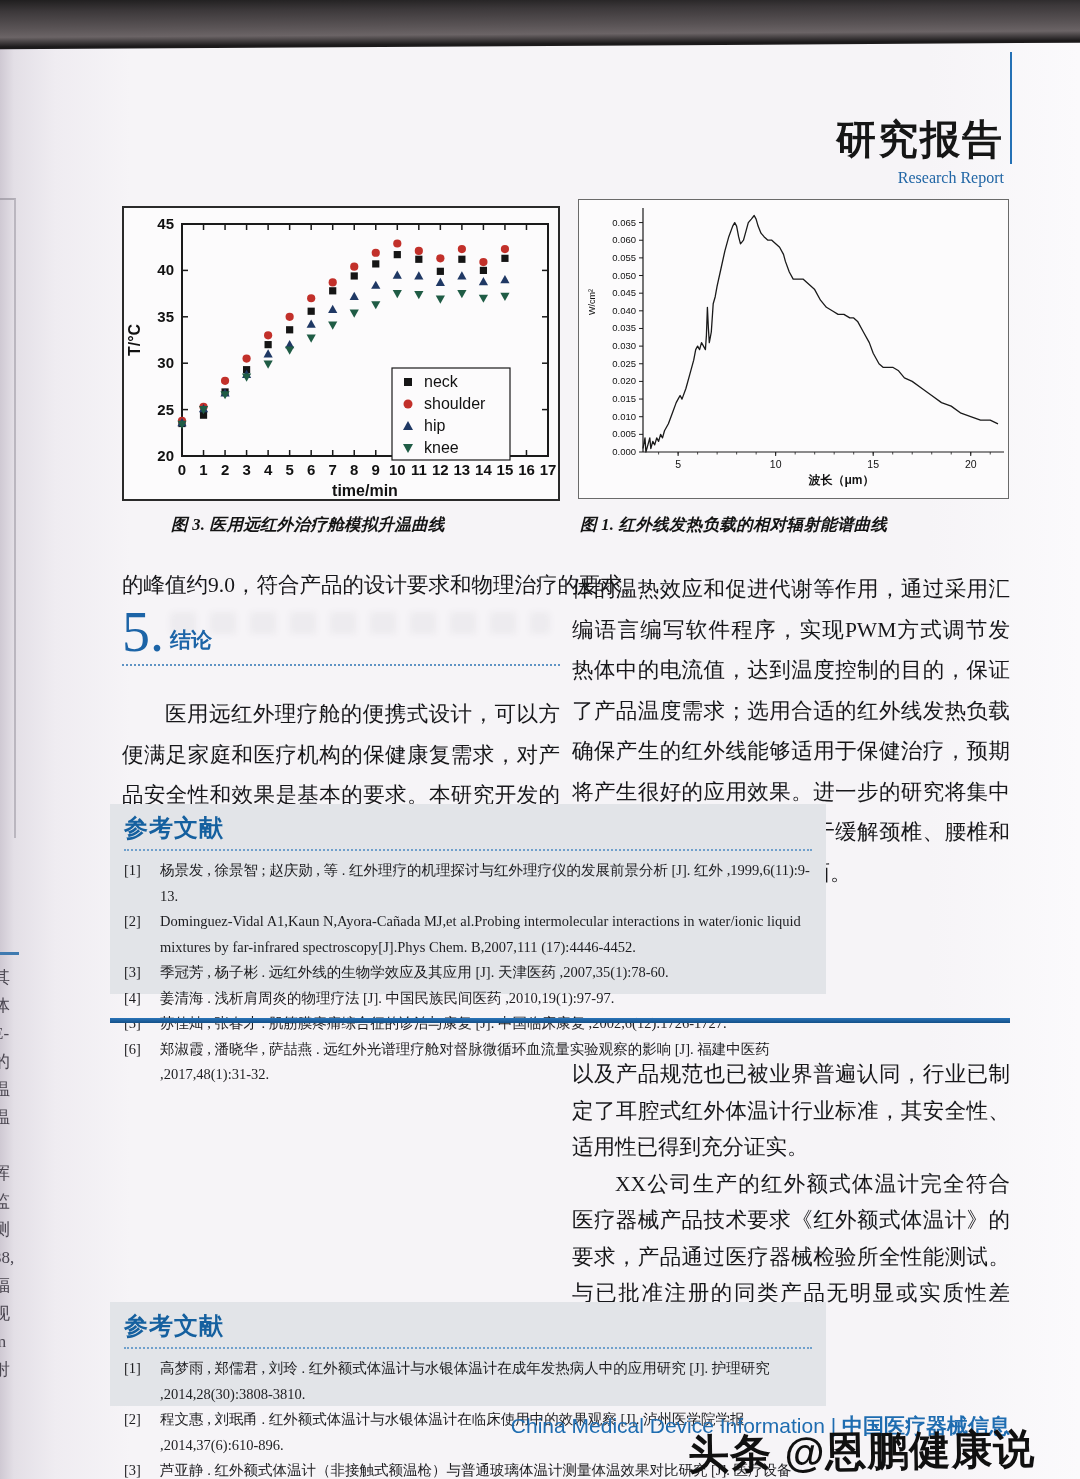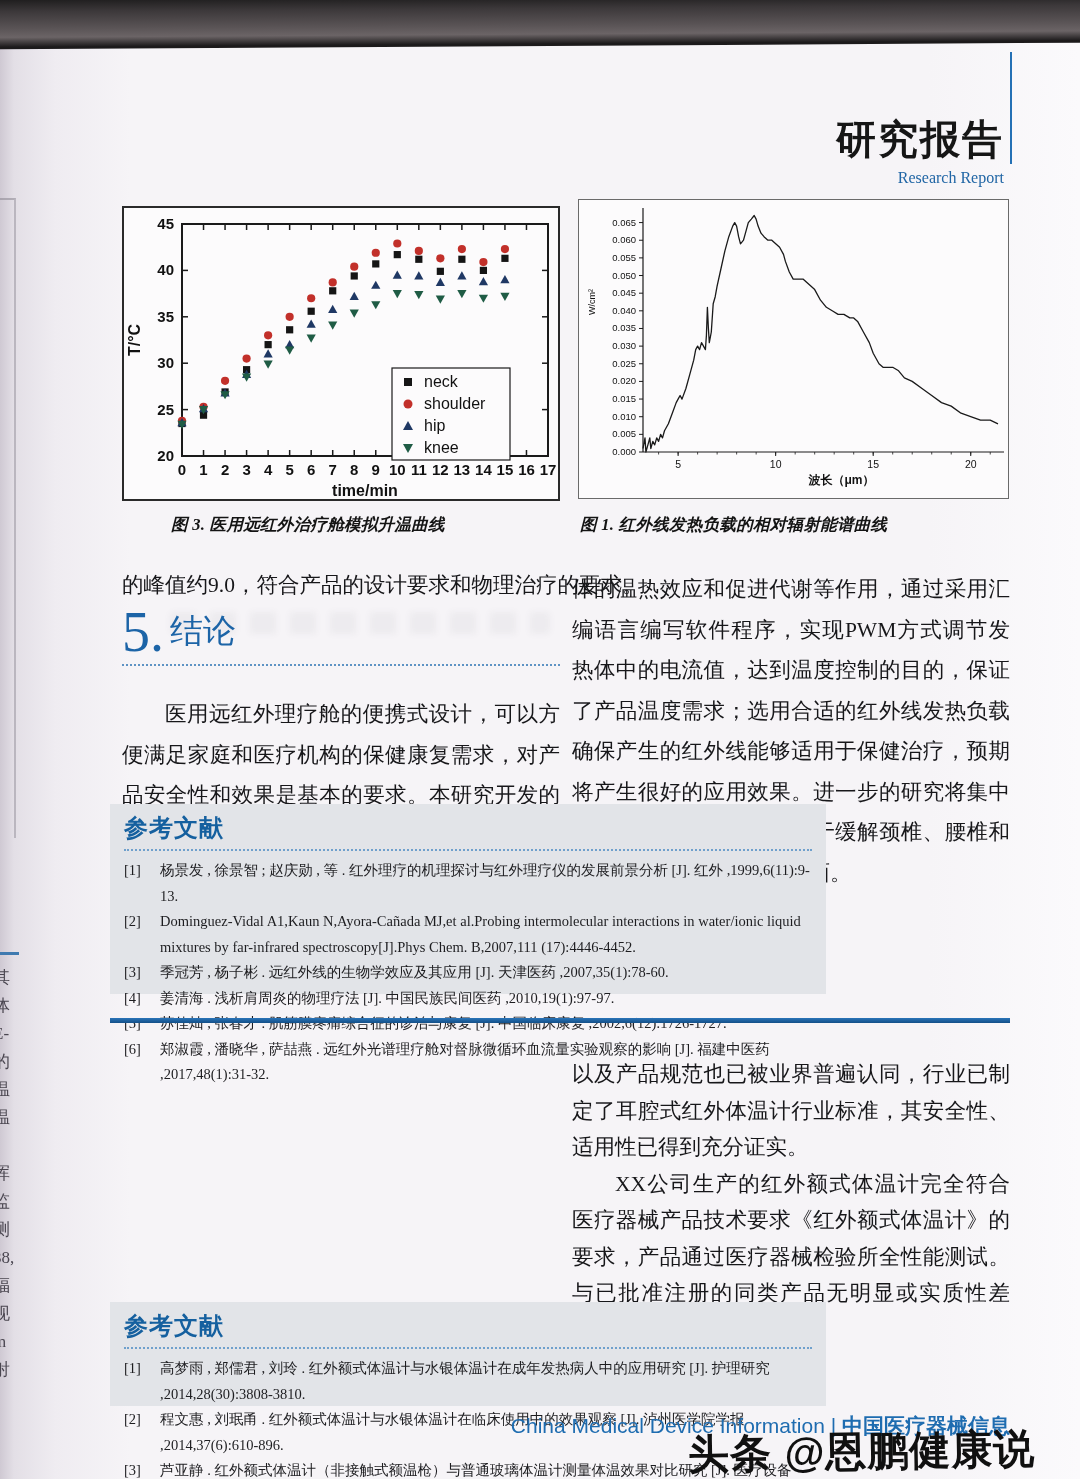--- a/index.html
+++ b/index.html
@@ -38,21 +38,21 @@
   
   .ghost { position:absolute; background:repeating-linear-gradient(90deg, rgba(90,95,110,.10) 0 26px, rgba(90,95,110,0) 26px 40px);
     filter:blur(3px); border-radius:4px; }
 
   
   .col { position:absolute; width:438px; font-size:21.5px; color:#17171a; text-align:justify; }
   .line { white-space:nowrap; }
   #intro-line { left:122px; top:570px; }
   #concl-head { position:absolute; left:122px; top:604px; width:438px; }
   .big-num { font-size:56px; color:#1c64a7; font-weight:500; line-height:56px; vertical-align:bottom; }
-  .sec-title { font-family:"Liberation Sans", sans-serif; font-size:33px; font-weight:400; color:#1c64a7; vertical-align:bottom; position:relative; top:-6px; left:6px; }
+  .sec-title { font-family:"Liberation Sans", sans-serif; font-size:21px; font-weight:700; color:#1c64a7; vertical-align:bottom; position:relative; top:-6px; left:6px; }
   .dotline { border-bottom:2px dotted #5e93c4; margin-top:4px; }
   #left-para { left:122px; top:694px; line-height:40.5px; }
   #right-para { left:572px; top:569px; line-height:40.5px; }
   .indent { text-indent:43px; }
 
   
   .refs { position:absolute; left:110px; width:716px; background:#e2e4e8; padding:8px 14px 10px 14px; }
   #refs1 { top:804px; height:190px; }
   #refs2 { top:1302px; height:104px; }
   .refs-head { font-family:"Liberation Sans", sans-serif; font-size:24px; font-weight:900; color:#15609f; letter-spacing:1px; }

